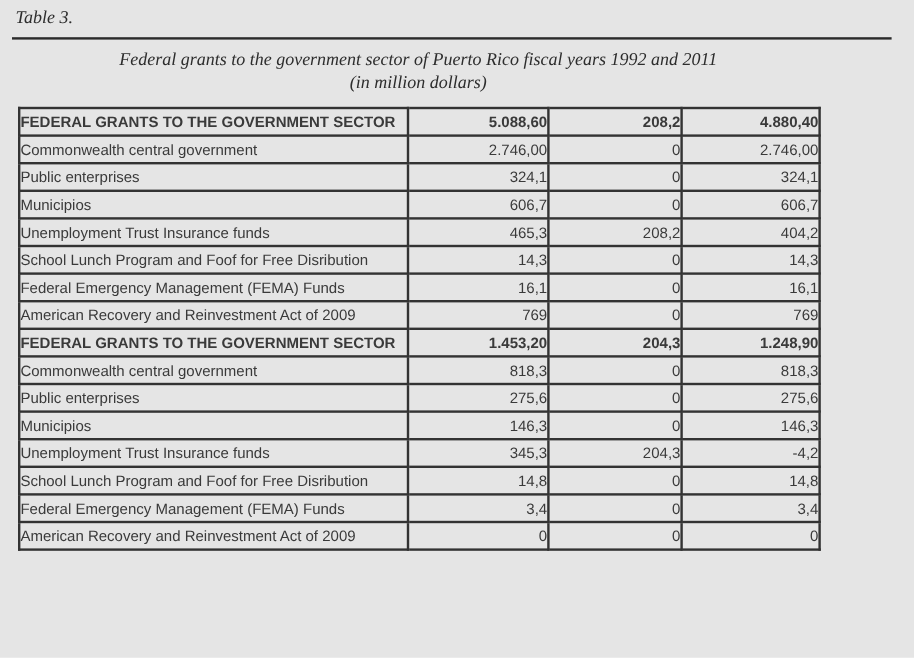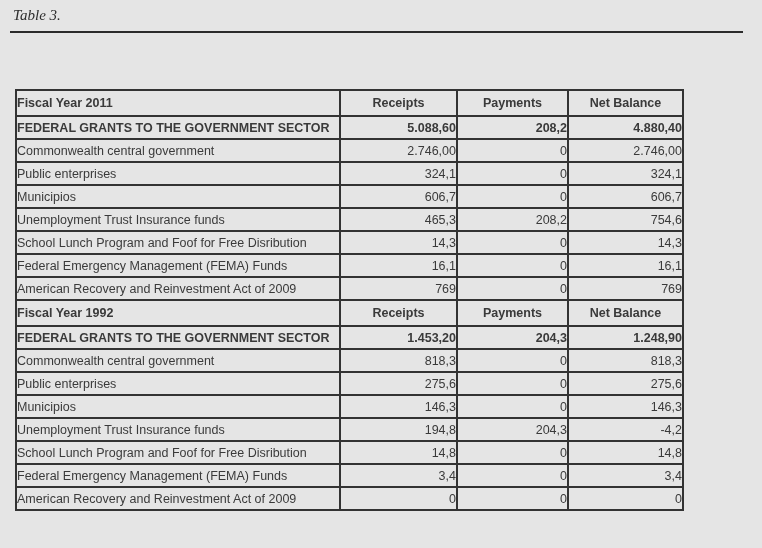--- a/index.html
+++ b/index.html
@@ -68,35 +68,31 @@
     font-size: 13.5px;
     color: #333333;
   }
 </style>
 </head>
 <body>
 
 <div class="page">
   <div class="table-label">Table 3.</div>
   <div class="top-rule"></div>
+  <div class="doc-title">Federal grants to the government sector of Puerto Rico fiscal years 1992 and 2011</div>
+  <div class="doc-subtitle">(in million dollars)</div>
 
   <table class="grants-table">
     <colgroup>
       <col style="width:324px">
       <col style="width:117px">
       <col style="width:111px">
       <col style="width:115px">
     </colgroup>
     <tbody id="table-body">
-        <tr class="section-header-row">
-          <td class="label-cell">Fiscal Year 2011</td>
-          <td class="num-cell">Receipts</td>
-          <td class="num-cell">Payments</td>
-          <td class="num-cell">Net Balance</td>
-        </tr>
         <tr class="data-row total-row">
           <td class="label-cell">FEDERAL GRANTS TO THE GOVERNMENT SECTOR</td>
           <td class="num-cell">5.088,60</td>
           <td class="num-cell">208,2</td>
           <td class="num-cell">4.880,40</td>
         </tr>
         <tr class="data-row">
           <td class="label-cell">Commonwealth central government</td>
           <td class="num-cell">2.746,00</td>
           <td class="num-cell">0</td>
@@ -111,45 +107,39 @@
         <tr class="data-row">
           <td class="label-cell">Municipios</td>
           <td class="num-cell">606,7</td>
           <td class="num-cell">0</td>
           <td class="num-cell">606,7</td>
         </tr>
         <tr class="data-row">
           <td class="label-cell">Unemployment Trust Insurance funds</td>
           <td class="num-cell">465,3</td>
           <td class="num-cell">208,2</td>
-          <td class="num-cell">754,6</td>
+          <td class="num-cell">404,2</td>
         </tr>
         <tr class="data-row">
           <td class="label-cell">School Lunch Program and Foof for Free Disribution</td>
           <td class="num-cell">14,3</td>
           <td class="num-cell">0</td>
           <td class="num-cell">14,3</td>
         </tr>
         <tr class="data-row">
           <td class="label-cell">Federal Emergency Management (FEMA) Funds</td>
           <td class="num-cell">16,1</td>
           <td class="num-cell">0</td>
           <td class="num-cell">16,1</td>
         </tr>
         <tr class="data-row">
           <td class="label-cell">American Recovery and Reinvestment Act of 2009</td>
           <td class="num-cell">769</td>
           <td class="num-cell">0</td>
           <td class="num-cell">769</td>
-        </tr>
-        <tr class="section-header-row">
-          <td class="label-cell">Fiscal Year 1992</td>
-          <td class="num-cell">Receipts</td>
-          <td class="num-cell">Payments</td>
-          <td class="num-cell">Net Balance</td>
         </tr>
         <tr class="data-row total-row">
           <td class="label-cell">FEDERAL GRANTS TO THE GOVERNMENT SECTOR</td>
           <td class="num-cell">1.453,20</td>
           <td class="num-cell">204,3</td>
           <td class="num-cell">1.248,90</td>
         </tr>
         <tr class="data-row">
           <td class="label-cell">Commonwealth central government</td>
           <td class="num-cell">818,3</td>
@@ -163,21 +153,21 @@
           <td class="num-cell">275,6</td>
         </tr>
         <tr class="data-row">
           <td class="label-cell">Municipios</td>
           <td class="num-cell">146,3</td>
           <td class="num-cell">0</td>
           <td class="num-cell">146,3</td>
         </tr>
         <tr class="data-row">
           <td class="label-cell">Unemployment Trust Insurance funds</td>
-          <td class="num-cell">194,8</td>
+          <td class="num-cell">345,3</td>
           <td class="num-cell">204,3</td>
           <td class="num-cell">-4,2</td>
         </tr>
         <tr class="data-row">
           <td class="label-cell">School Lunch Program and Foof for Free Disribution</td>
           <td class="num-cell">14,8</td>
           <td class="num-cell">0</td>
           <td class="num-cell">14,8</td>
         </tr>
         <tr class="data-row">

